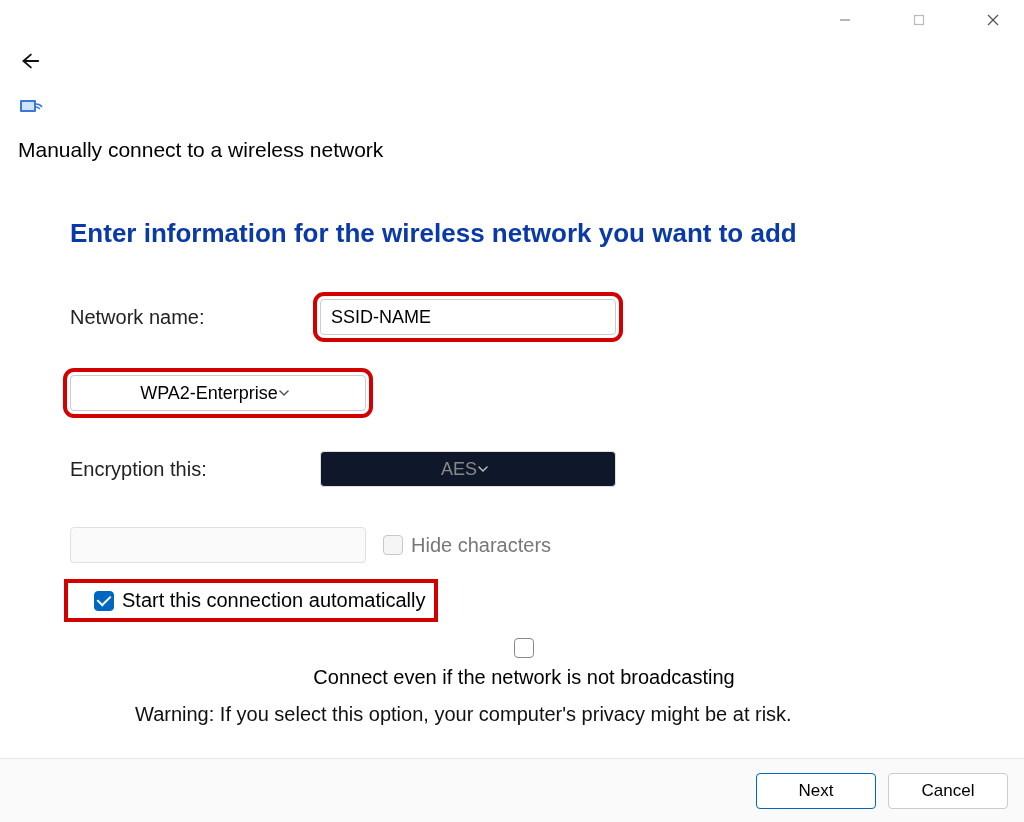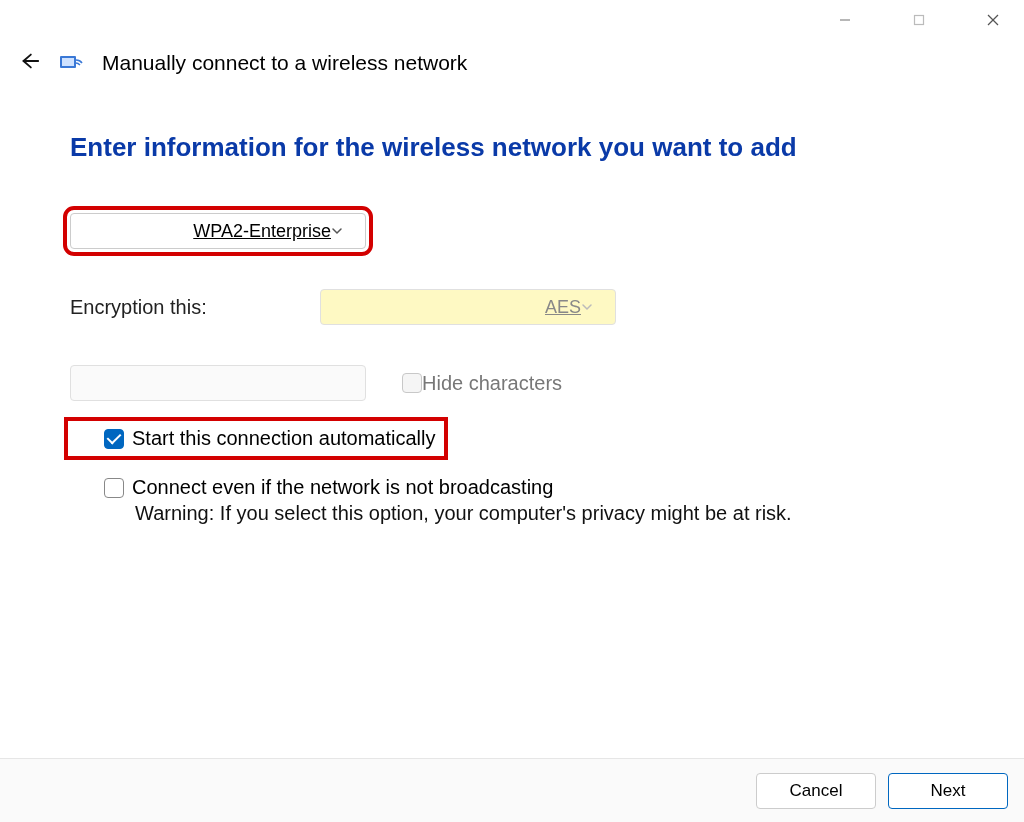--- a/index.html
+++ b/index.html
@@ -23,23 +23,24 @@
       width: 46px;
       height: 32px;
       display: flex;
       align-items: center;
       justify-content: center;
       color: #999;
     }
     .tb-btn svg { width: 12px; height: 12px; }
     .header-row {
       display: flex;
-      align-items: center;
+      align-items: flex-start;
       padding: 10px 4px 0 18px;
       gap: 18px;
+      flex-direction: column;
     }
     .back-arrow svg { width: 22px; height: 22px; }
     .header-title {
       font-size: 21px;
       color: #000;
     }
     .wiz-icon { width: 26px; height: 26px; display:inline-block; }
     .content {
       padding: 56px 70px 0 70px;
     }
@@ -65,46 +66,45 @@
       border: 1px solid #ccc;
       border-radius: 4px;
       font-size: 18px;
       padding: 4px 10px;
       background: #fff;
       position: relative;
     }
     .select-box {
       display: flex;
       align-items: center;
-      justify-content: flex-end;
-      padding-right: 22px;
-      text-decoration: underline;
+      justify-content: center;
+      padding-right: 16px;
     }
     .select-box.disabled {
-      background: #fef9c3;
+      background: #0f172a;
       color: #888;
       border-color: #e0e0e0;
     }
     .select-box .chev { color: #666; }
     .select-box.disabled .chev { color: #aaa; }
     .hl-red {
       outline: 4px solid #d30000;
       outline-offset: 3px;
     }
     .hl-red-tight {
       outline: 4px solid #d30000;
       outline-offset: 2px;
       display:inline-flex;
       padding: 4px 6px 4px 0;
     }
     .cb-row {
       display: flex;
       align-items: center;
       gap: 8px;
-      margin-left: 34px;
+      margin-left: 24px;
     }
     .cb-section { margin-top: -6px; }
     .checkbox {
       width: 20px;
       height: 20px;
       border: 1px solid #888;
       border-radius: 4px;
       display: inline-flex;
       align-items: center;
       justify-content: center;
@@ -123,26 +123,26 @@
       transform: rotate(45deg) translate(-1px,-1px);
     }
     .checkbox.disabled {
       border-color: #c8c8c8;
       background: #f5f5f5;
     }
     .cb-label { font-size: 20px; color:#000; }
     .cb-label.muted { color:#777; }
     .warning-text {
       margin-left: 65px;
-      margin-top: 3px;
+      margin-top: 14px;
       font-size: 20px;
       color: #111;
     }
     .row-space-2 { margin-bottom: 28px;}
-    .row-space-3 { margin-top: 22px;}
+    .row-space-3 { margin-top: 22px; flex-direction: column;}
     .footer {
       position: absolute;
       bottom: 0;
       left: 0;
       right: 0;
       border-top: 1px solid #e6e6e6;
       background: #fafafa;
       height: 64px;
       display: flex;
       justify-content: flex-end;
@@ -155,21 +155,21 @@
       height: 36px;
       border: 1px solid #ccc;
       border-radius: 4px;
       background: #fff;
       font-size: 17px;
       display: flex;
       align-items: center;
       justify-content: center;
     }
     .btn.primary { border-color: #0067c0; }
-    .hide-row { margin-left: 36px; display:flex; align-items:center; gap:0;}
+    .hide-row { margin-left: 17px; display:flex; align-items:center; gap:8px;}
   </style>
 </head>
 <body>
 
 <div class="titlebar">
   <div class="tb-btn">
     <svg viewBox="0 0 12 12">
         <line x1="1" y1="6" x2="11" y2="6" stroke="#888" stroke-width="1.2"></line>
       </svg>
   </div>
@@ -200,20 +200,24 @@
         <path d="M18 10 q4 0 6 3" stroke="#3a78d6" stroke-width="1.5" fill="none"></path>
         <path d="M18 13 q2 0 4 2" stroke="#3a78d6" stroke-width="1.5" fill="none"></path>
       </svg>
   </span>
   <span class="header-title">Manually connect to a wireless network</span>
 </div>
 
 <div class="content">
   <div class="heading">Enter information for the wireless network you want to add</div>
 
+  <div class="form-row">
+    <div class="form-label">Network name:</div>
+    <input class="text-input hl-red" type="text" value="SSID-NAME" style="">
+  </div>
 
   <div class="form-row">
     <div class="select-box hl-red">
       <span>WPA2-Enterprise</span>
       <span class="chev">
         <svg width="12" height="12" viewBox="0 0 12 12">
             <path d="M2 4 L6 8 L10 4" stroke="#555" stroke-width="1.5" fill="none" stroke-linecap="round"></path>
           </svg>
       </span>
     </div>
@@ -250,15 +254,15 @@
     <div class="cb-row row-space-3">
       <span class="checkbox"></span>
       <span class="cb-label">Connect even if the network is not broadcasting</span>
     </div>
 
     <div class="warning-text">Warning: If you select this option, your computer's privacy might be at risk.</div>
   </div>
 </div>
 
 <div class="footer">
+  <div class="btn primary">Next</div>
   <div class="btn">Cancel</div>
-  <div class="btn primary">Next</div>
 </div>
 
 </body></html>

